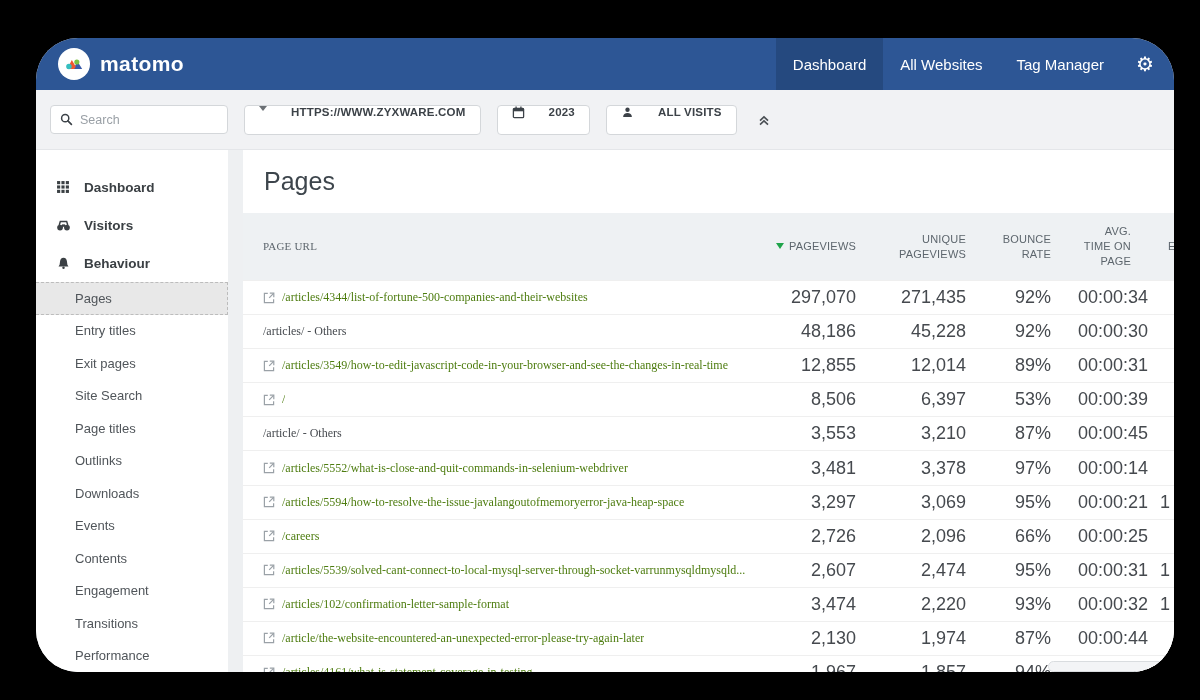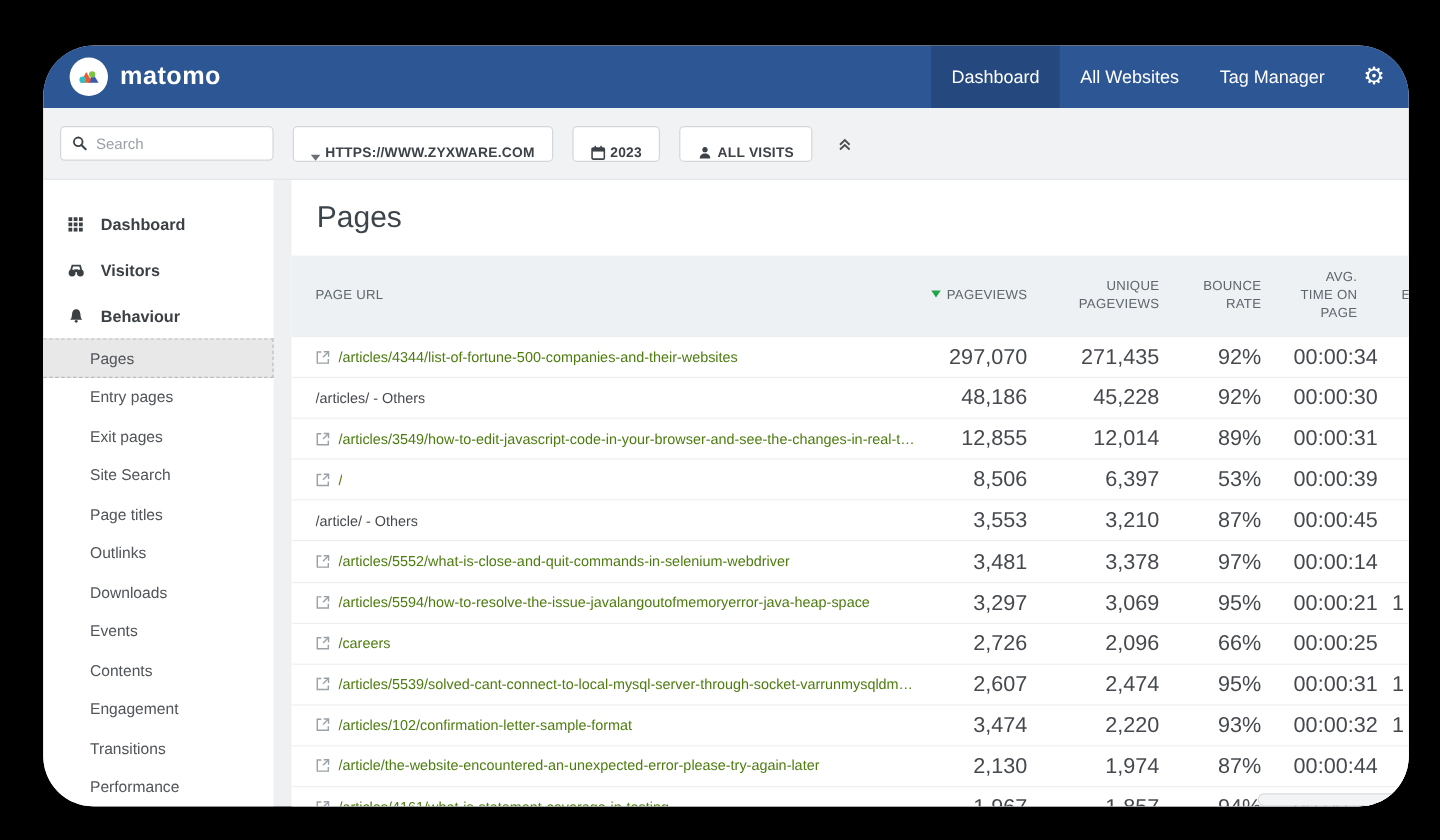--- a/index.html
+++ b/index.html
@@ -24,42 +24,42 @@
 
   
   .filterbar { height: 60px; background: #f1f2f4; border-bottom: 1px solid #e4e6e9;
                display: flex; align-items: center; padding: 0 14px; gap: 16px; }
   .search { width: 178px; height: 29px; background: #fff; border: 1px solid #d4d7da; border-radius: 4px;
             display: flex; align-items: center; padding: 0 9px; gap: 7px; flex: none; }
   .search input { border: 0; outline: 0; font-size: 12.5px; color: #333; width: 100%;
                   background: transparent; font-family: "Liberation Sans", sans-serif; }
   .search input::placeholder { color: #9aa0a6; }
   .fbtn { height: 30px; background: #fff; border: 1px solid #d4d7da; border-radius: 4px;
-          display: flex; align-items: flex-end; padding: 0 14px; gap: 4px; font-size: 11.5px;
+          display: flex; align-items: flex-start; padding: 0 14px; gap: 24px; font-size: 11.5px;
           color: #3c4248; font-weight: bold; letter-spacing: .2px; cursor: pointer; white-space: nowrap; flex: none; }
   .caret-down { width: 0; height: 0; border-left: 4px solid transparent; border-right: 4px solid transparent;
                 border-top: 5px solid #6b7075; display: inline-block; }
   .collapse { display: flex; align-items: center; cursor: pointer; padding: 4px; }
 
   
   .bodyrow { display: flex; height: 522px; }
   .sidebar { width: 192px; background: #fff; padding-top: 18px; flex: none; }
   .side-item { display: flex; align-items: center; cursor: pointer; }
   .side-item.top { height: 38px; padding-left: 19px; gap: 13px; font-weight: bold; font-size: 13.5px; color: #3b4044; }
   .side-item.sub { height: 32.5px; padding-left: 39px; font-size: 13px; color: #50555a; }
   .side-item.selected { background: #e8e8e8; border: 1px dashed #bcbcbc; border-left: none; }
   .sicon { width: 16px; display: flex; justify-content: center; align-items: center; }
 
   .main { flex: 1; margin-left: 15px; background: #fff; position: relative; overflow: hidden; }
   .report-title { height: 63px; display: flex; align-items: center; padding-left: 21px;
                   font-size: 25px; color: #3d454c; }
 
   .thead { height: 67px; background: #eef1f3; display: flex; align-items: center; width: 965px; }
   .cell { flex: none; }
-  .cell-url  { flex: 1 1 auto; min-width: 0; display: flex; align-items: center; gap: 7px; padding-left: 20px; }
+  .cell-url  { flex: 1 1 auto; min-width: 0; display: flex; align-items: center; gap: 7px; padding-left: 20px; font-family: Liberation Serif, serif; }
   .cell-pv   { width: 120px; padding-right: 27px; text-align: right; }
   .cell-upv  { width: 110px; padding-right: 27px; text-align: right; }
   .cell-br   { width: 85px;  padding-right: 27px; text-align: right; }
   .cell-time { width: 80px;  padding-right: 27px; text-align: right; }
   .cell-exit { width: 50px;  text-align: left; padding-left: 2px; white-space: nowrap; }
   .hcell { font-size: 11px; color: #5d666d; line-height: 1.35; letter-spacing: .2px; cursor: pointer; }
   .thead .cell-url { display: block; padding-left: 20px; cursor: default; }
   .thead .cell-exit { padding-left: 10px; overflow: visible; }
   .sort-tri { display: inline-block; width: 0; height: 0; border-left: 4.5px solid transparent;
               border-right: 4.5px solid transparent; border-top: 6px solid #1fa44a;
@@ -186,21 +186,21 @@
                 <path d="M8 1.4 c-2.7 0 -4 2 -4.2 4.4 L3.2 10.2 L1.9 12.2 h12.2 L12.8 10.2 L12.2 5.8 C12 3.4 10.7 1.4 8 1.4 z" fill="#3b4044"></path>
                 <circle cx="8" cy="13.9" r="1.5" fill="#3b4044"></circle>
               </svg>
             </span>
             <span>Behaviour</span>
           </div>
           <div class="side-item sub selected">
             <span>Pages</span>
           </div>
           <div class="side-item sub">
-            <span>Entry pages</span>
+            <span>Entry titles</span>
           </div>
           <div class="side-item sub">
             <span>Exit pages</span>
           </div>
           <div class="side-item sub">
             <span>Site Search</span>
           </div>
           <div class="side-item sub">
             <span>Page titles</span>
           </div>

